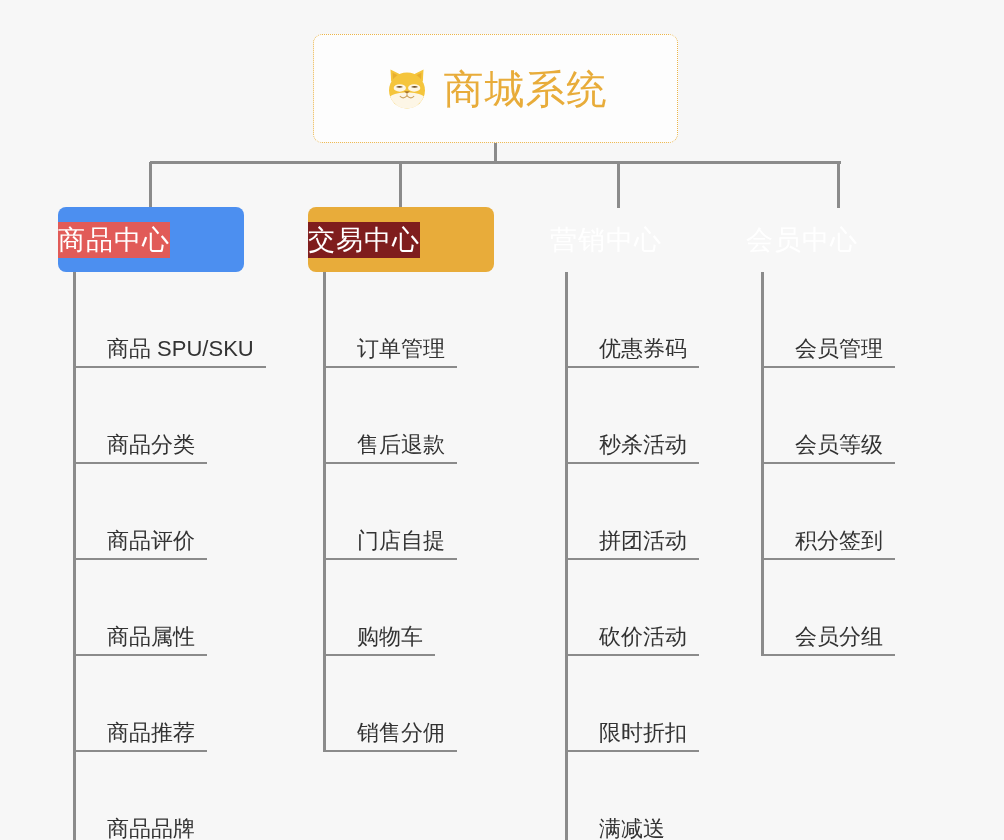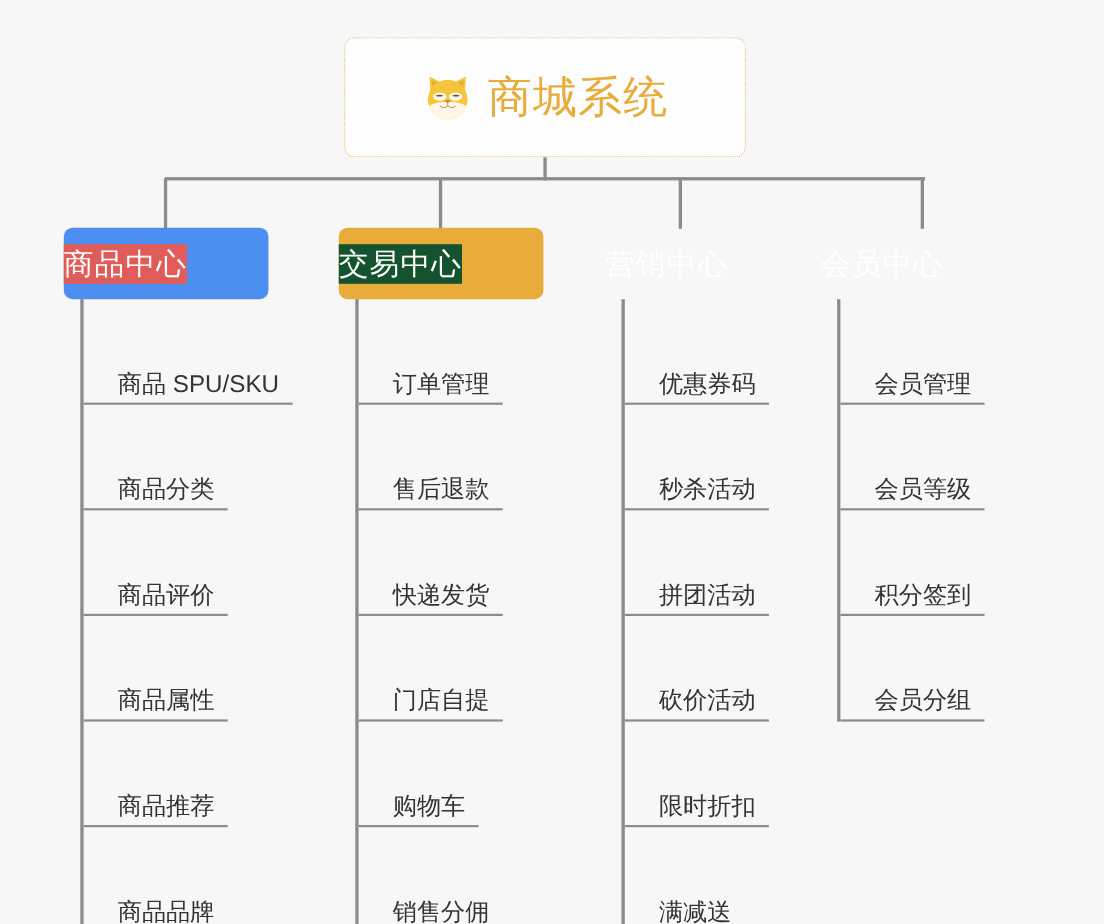--- a/index.html
+++ b/index.html
@@ -212,33 +212,29 @@
       </div>
       <div class="leaf">
         <span class="leaf-label">商品品牌</span>
         <span class="leaf-rule" style="width: 131px;"></span>
       </div>
     </div>
   </div>
 
   <div class="column col-2">
     <div class="col-head" style="background: rgb(232, 172, 58);">
-      <span style="background: #14532d;">交易中心</span>
+      <span style="background: #7f1d1d;">交易中心</span>
     </div>
     <div class="branch">
       <div class="leaf">
         <span class="leaf-label">订单管理</span>
         <span class="leaf-rule" style="width: 131px;"></span>
       </div>
       <div class="leaf">
         <span class="leaf-label">售后退款</span>
-        <span class="leaf-rule" style="width: 131px;"></span>
-      </div>
-      <div class="leaf">
-        <span class="leaf-label">快递发货</span>
         <span class="leaf-rule" style="width: 131px;"></span>
       </div>
       <div class="leaf">
         <span class="leaf-label">门店自提</span>
         <span class="leaf-rule" style="width: 131px;"></span>
       </div>
       <div class="leaf">
         <span class="leaf-label">购物车</span>
         <span class="leaf-rule" style="width: 109px;"></span>
       </div>

